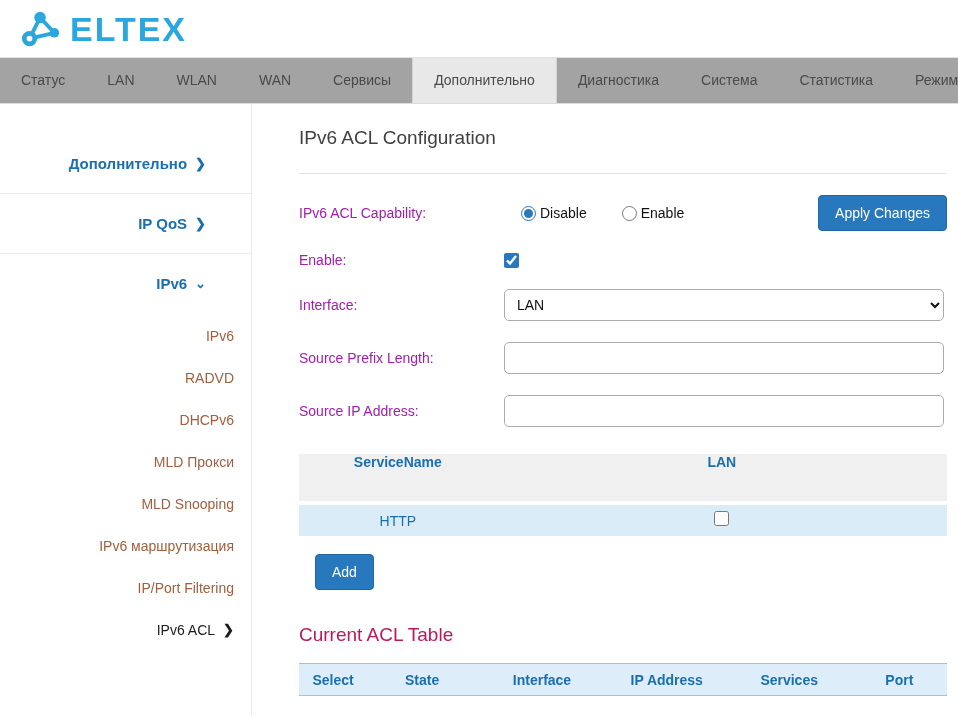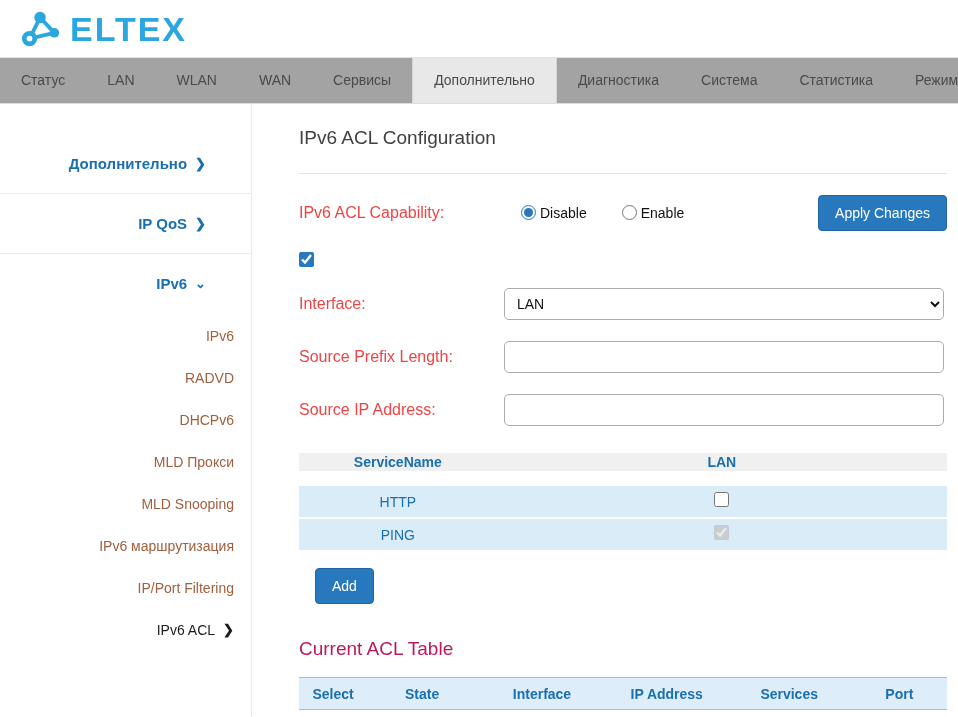--- a/index.html
+++ b/index.html
@@ -24,31 +24,31 @@
   .chev { margin-left: 8px; font-size: 13px; }
   .subitems { list-style: none; text-align: right; padding-right: 17px; margin-top: 2px; }
   .subitems li { line-height: 42px; font-size: 14px; color: #a0603f; cursor: pointer; }
   .side-active { display: flex; align-items: center; justify-content: flex-end; padding-right: 17px; line-height: 42px; font-size: 14px; color: #1c1c1c; cursor: pointer; }
   .side-active .chev { color: #1c1c1c; font-weight: bold; }
 
   
   .main { flex: 1; padding: 23px 10px 0 47px; }
   .page-title { font-size: 19px; font-weight: 400; color: #414141; padding-bottom: 24px; border-bottom: 1px solid #e3e3e3; width: 648px; }
   .row { width: 648px; display: flex; align-items: center; margin-top: 21px; }
-  .row label.fieldlabel { width: 205px; flex: none; font-size: 16px; color: #ef4444; }
+  .row label.fieldlabel { width: 205px; flex: none; font-size: 14px; color: #a21caf; }
   .radios { display: flex; gap: 18px; align-items: center; font-size: 14px; color: #111; }
-  .radios label { display: flex; gap: 4px; cursor: pointer; padding-left: 17px; }
+  .radios label { display: flex; align-items: center; gap: 4px; cursor: pointer; padding-left: 17px; }
   input[type="radio"], input[type="checkbox"] { accent-color: #2878bd; width: 15px; height: 15px; }
   .btn { background: #2878bd; border: 1px solid #2265a3; border-radius: 4px; color: #fff; font-size: 14px; padding: 9px 16px; cursor: pointer; font-family: "Liberation Sans", sans-serif; }
   .btn-right { margin-left: auto; text-align: right; }
   select.ctrl, input.ctrl { width: 440px; height: 32px; font-size: 14px; border: 1px solid #ababab; border-radius: 5px; padding: 0 8px; color: #111; background: #fff; font-family: "Liberation Sans", sans-serif; }
 
   
   .svc-table { width: 648px; margin-top: 27px; }
-  .svc-head { display: flex; height: 18px; background: #f0f0f0; align-items: center; margin-bottom: 15px; }
+  .svc-head { display: flex; height: 47px; background: #f0f0f0; align-items: flex-start; margin-bottom: 4px; }
   .svc-head div { font-size: 14px; font-weight: bold; color: #1a6faf; text-align: center; }
   .svc-c1 { width: 30.5%; }
   .svc-c2 { width: 69.5%; }
   .svc-row { display: flex; height: 31px; background: #d9ecf8; align-items: center; margin-bottom: 2px; }
   .svc-row .svc-c1 { font-size: 14px; color: #1a6faf; text-align: center; }
   .svc-row .svc-c2 { text-align: center; }
 
   .section-title { font-size: 19px; font-weight: 400; color: #be185d; margin-top: 34px; }
 
   
@@ -136,20 +136,21 @@
           </label>
           <label>
             <input type="radio" name="capability" style="">
             <span>Enable</span>
           </label>
         </div>
         <button class="btn btn-right">Apply Changes</button>
       </div>
 
       <div class="row">
+        <label class="fieldlabel">Enable:</label>
         <input type="checkbox" checked="" style="">
       </div>
 
       <div class="row">
         <label class="fieldlabel">Interface:</label>
         <select class="ctrl">
           <option>LAN</option>
         </select>
       </div>
 
@@ -165,24 +166,20 @@
 
       <div class="svc-table">
         <div class="svc-head">
           <div class="svc-c1">ServiceName</div>
           <div class="svc-c2">LAN</div>
         </div>
         <div class="svc-row">
           <div class="svc-c1">HTTP</div>
           <div class="svc-c2"><input type="checkbox" style=""></div>
         </div>
-        <div class="svc-row">
-          <div class="svc-c1">PING</div>
-          <div class="svc-c2"><input type="checkbox" disabled="" checked="" style=""></div>
-        </div>
       </div>
 
       <button class="btn mt14">Add</button>
 
       <div class="section-title">Current ACL Table</div>
 
       <div class="acl-head">
         <div class="acl-c0">Select</div>
         <div class="acl-c1">State</div>
         <div class="acl-c2">Interface</div>

